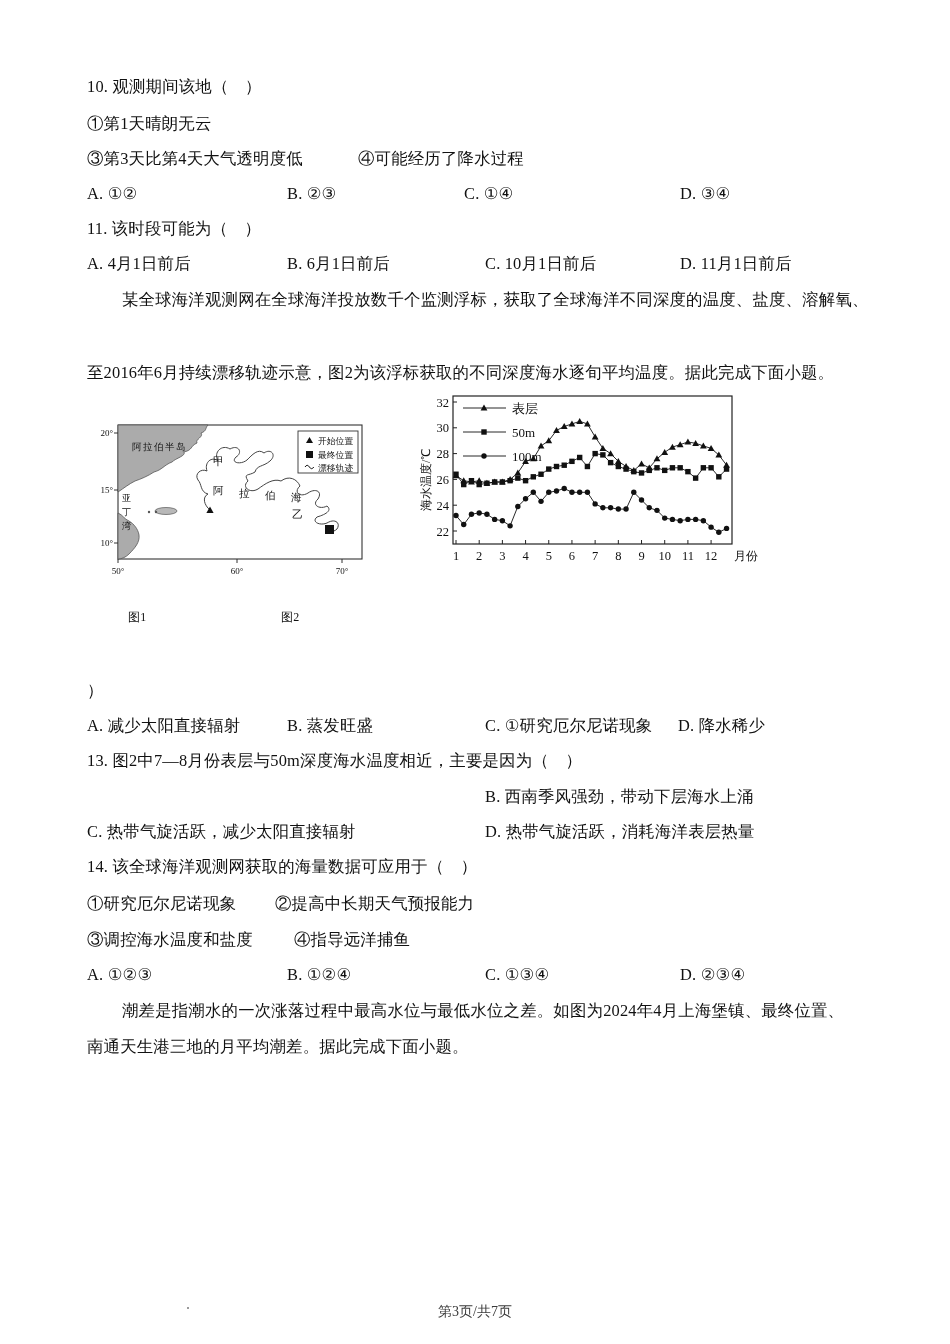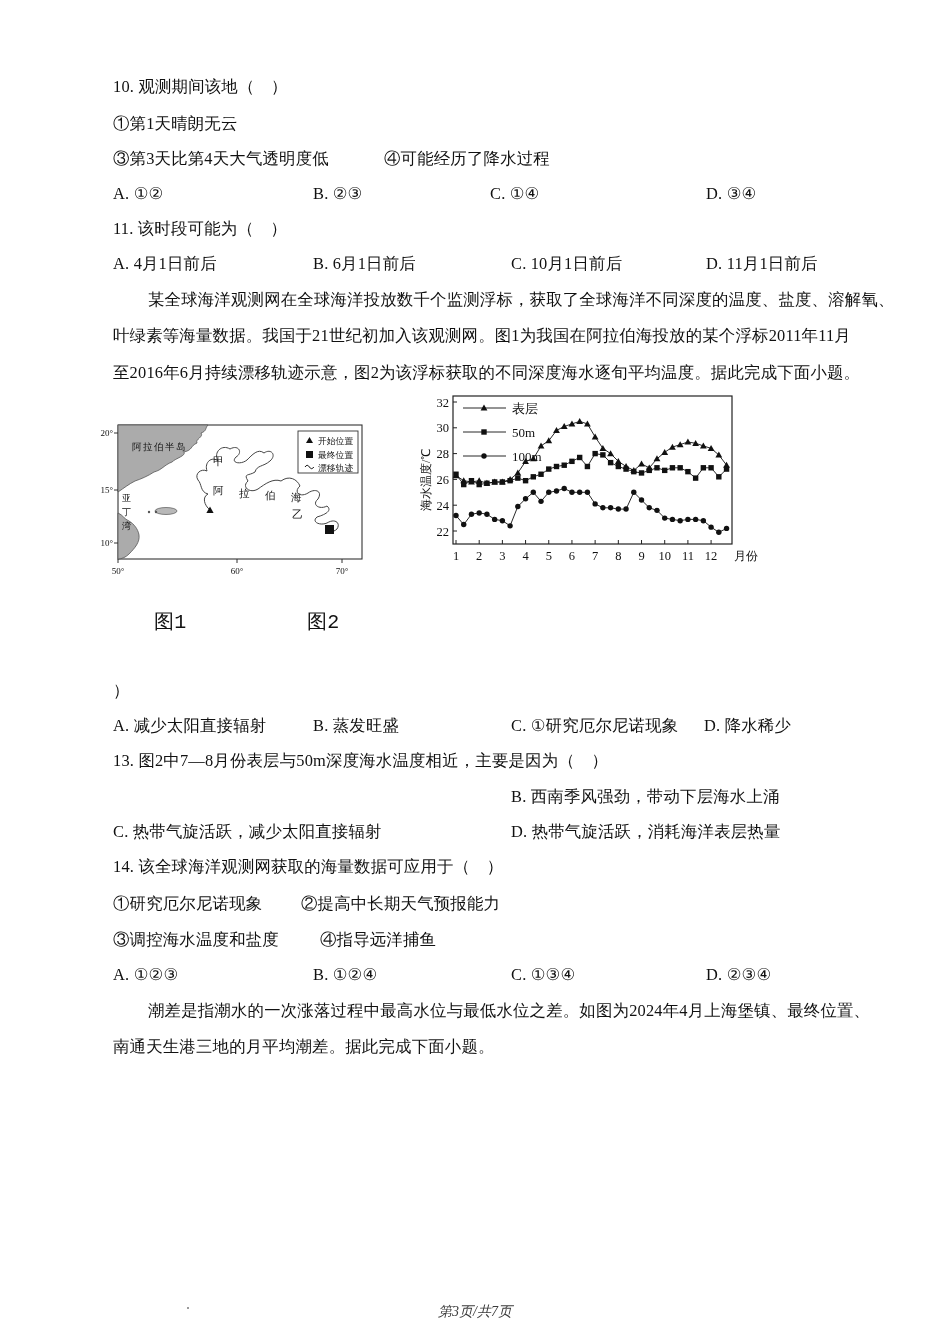--- a/index.html
+++ b/index.html
@@ -1,20 +1,20 @@
 <!DOCTYPE html>
 <html><head>
 <meta charset="utf-8">
 <style>
   html,body{margin:0;padding:0;background:#fff;}
   .page{position:relative;width:950px;height:1344px;background:#ffffff;overflow:hidden;
         font-family:"Liberation Serif",serif;color:#111;}
-  .t{position:absolute;font-size:16.4px;line-height:1.25;white-space:nowrap;letter-spacing:0.2px;margin-left:26px;}
-  .cap{font-size:20px;font-family:Liberation Mono, monospace;}
-  .footer{position:absolute;left:0;top:1303px;width:100%;text-align:center;font-size:14px;color:#3a3a3a;font-style:italic;}
+  .t{position:absolute;font-size:16.4px;line-height:1.25;white-space:nowrap;letter-spacing:0.2px;}
+  .cap{font-size:12px;}
+  .footer{position:absolute;left:0;top:1303px;width:100%;text-align:center;font-size:14px;color:#3a3a3a;}
   .fig{position:absolute;}
   .stray{position:absolute;left:187px;top:1307px;width:2px;height:2px;background:#9a9a9a;}
   .ct{font-family:"Liberation Serif",serif;fill:#111;}
   svg text{font-family:"Liberation Serif",serif;fill:#111;}
 </style>
 </head>
 <body>
 
 <div class="page">
 
@@ -27,21 +27,20 @@
   <div class="t" style="left:464px;top:184px">C. ①④</div>
   <div class="t" style="left:680px;top:184px">D. ③④</div>
 
   <div class="t" style="left:87px;top:219px">11. 该时段可能为（　）</div>
   <div class="t" style="left:87px;top:254px">A. 4月1日前后</div>
   <div class="t" style="left:287px;top:254px">B. 6月1日前后</div>
   <div class="t" style="left:485px;top:254px">C. 10月1日前后</div>
   <div class="t" style="left:680px;top:254px">D. 11月1日前后</div>
 
   <div class="t" style="left:122px;top:290px">某全球海洋观测网在全球海洋投放数千个监测浮标，获取了全球海洋不同深度的温度、盐度、溶解氧、</div>
-  <div class="t" style="left:87px;top:326px">叶绿素等海量数据。我国于21世纪初加入该观测网。图1为我国在阿拉伯海投放的某个浮标2011年11月</div>
   <div class="t" style="left:87px;top:363px">至2016年6月持续漂移轨迹示意，图2为该浮标获取的不同深度海水逐旬平均温度。据此完成下面小题。</div>
 
   <div class="fig" style="left:100px;top:415px;width:300px;height:165px">
     <svg viewBox="0 0 300 165" width="300" height="165">
       <rect x="18" y="10" width="244" height="134" fill="#ffffff" stroke="#333" stroke-width="1.1"></rect>
 
       <path d="M18,10 L108,10 C105,13 107,16 101,18 C104,22 95,24 97,28 C90,31 93,35 84,37 C86,41 76,43 72,47 C64,50 62,55 54,57 C48,61 41,64 35,66 C29,69 24,73 18,77 Z" fill="#ababab" stroke="#555" stroke-width="0.8"></path>
 
       <path d="M18,98 C23,100 24,104 29,106 C34,109 38,114 39,120 C40,127 35,133 29,139 C26,142 22,144 18,144 Z" fill="#ababab" stroke="#555" stroke-width="0.8"></path>
 

